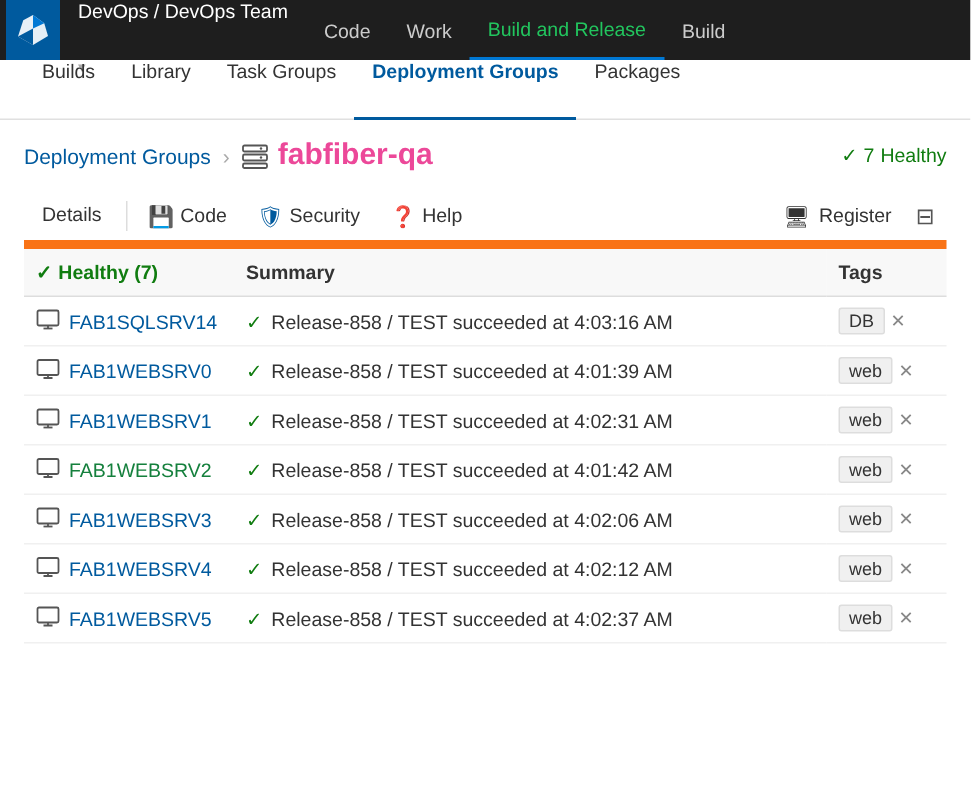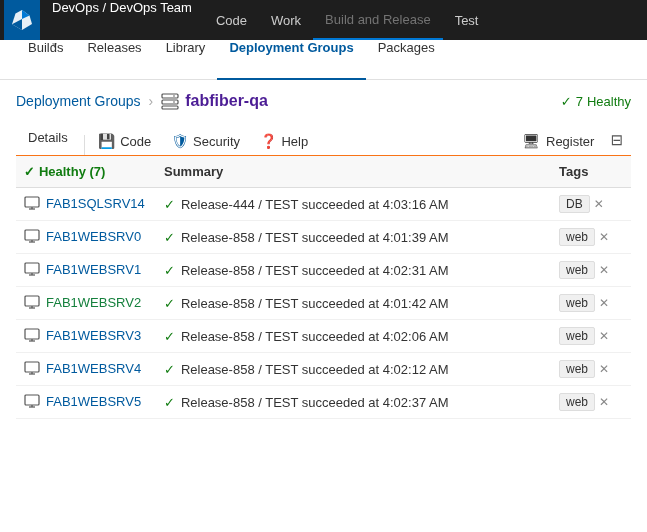--- a/index.html
+++ b/index.html
@@ -81,23 +81,23 @@
       gap: 8px;
       margin-bottom: 12px;
     }
     .breadcrumb-link {
       color: #005a9e;
       cursor: pointer;
       font-size: 14px;
     }
     .breadcrumb-sep { color: #aaa; font-size: 14px; }
     .breadcrumb-current {
-      font-size: 16px;
+      font-size: 20px;
       font-weight: 600;
-      color: #4c1d95;
+      color: #ec4899;
       display: flex;
       align-items: center;
       gap: 6px;
     }
     .breadcrumb-icon {
       width: 18px;
       height: 18px;
       display: inline-block;
     }
     .healthy-badge {
@@ -106,22 +106,22 @@
       align-items: center;
       gap: 4px;
       color: #107c10;
       font-size: 13px;
     }
     .check-green { color: #107c10; }
 
     
     .tab-row {
       display: flex;
-      align-items: flex-end;
-      border-bottom: 1px solid #f97316;
+      align-items: center;
+      border-bottom: 6px solid #f97316;
       margin-bottom: 0;
     }
     .tab-item {
       padding: 8px 12px;
       cursor: pointer;
       font-size: 13px;
       color: #333;
       border-bottom: 2px solid transparent;
       white-space: nowrap;
     }
@@ -173,20 +173,21 @@
       font-size: 13px;
       border-bottom: 1px solid #f0f0f0;
       vertical-align: middle;
     }
 
     .col-name { width: 140px; }
     .col-tags { width: 80px; margin-left: 36px; }
 
     .name-cell {
       display: flex;
+      align-items: center;
       gap: 6px;
       color: #333;
     }
     .monitor-icon {
       display: inline-block;
       width: 16px;
       height: 16px;
       flex-shrink: 0;
     }
 
@@ -238,37 +239,37 @@
   <div class="top-nav-item org">
     <span>DevOps / DevOps Team</span>
     <span class="chevron">▾</span>
   </div>
   <div class="top-nav-item">
     <span>Code</span>
   </div>
   <div class="top-nav-item">
     <span>Work</span>
   </div>
-  <div class="top-nav-item" style="color:#737373; border-bottom: 2px solid #0078d4;">
+  <div class="top-nav-item" style="color:#22c55e; border-bottom: 2px solid #0078d4;">
     <span>Build and Release</span>
   </div>
   <div class="top-nav-item">
-    <span>Test</span>
+    <span>Build</span>
   </div>
 </div>
 
 <div class="second-nav">
   <a class="second-nav-item">
     <span>Builds</span>
   </a>
   <a class="second-nav-item">
-    <span>Releases</span>
+    <span>Library</span>
   </a>
   <a class="second-nav-item">
-    <span>Library</span>
+    <span>Task Groups</span>
   </a>
   <a class="second-nav-item active">
     <span>Deployment Groups</span>
   </a>
   <a class="second-nav-item">
     <span>Packages</span>
   </a>
 </div>
 
 <div class="content">
@@ -342,21 +343,21 @@
         <rect x="1" y="1" width="14" height="10" rx="1" stroke="#555" stroke-width="1.2" fill="none"></rect>
         <line x1="5" y1="13" x2="11" y2="13" stroke="#555" stroke-width="1.2"></line>
         <line x1="8" y1="11" x2="8" y2="13" stroke="#555" stroke-width="1.2"></line>
       </svg>
       <span style="color:#005a9e; cursor:pointer;">FAB1SQLSRV14</span>
     </div>
   </td>
           <td>
     <div class="summary-cell">
       <span style="color:#107c10;">✓</span>
-      <span>Release-444 / TEST succeeded at 4:03:16 AM</span>
+      <span>Release-858 / TEST succeeded at 4:03:16 AM</span>
     </div>
   </td>
           <td class="col-tags">
     <div class="tag-cell">
       <span class="tag-badge">DB</span>
       <span class="tag-remove">✕</span>
     </div>
   </td>
         </tr>
         <tr>

